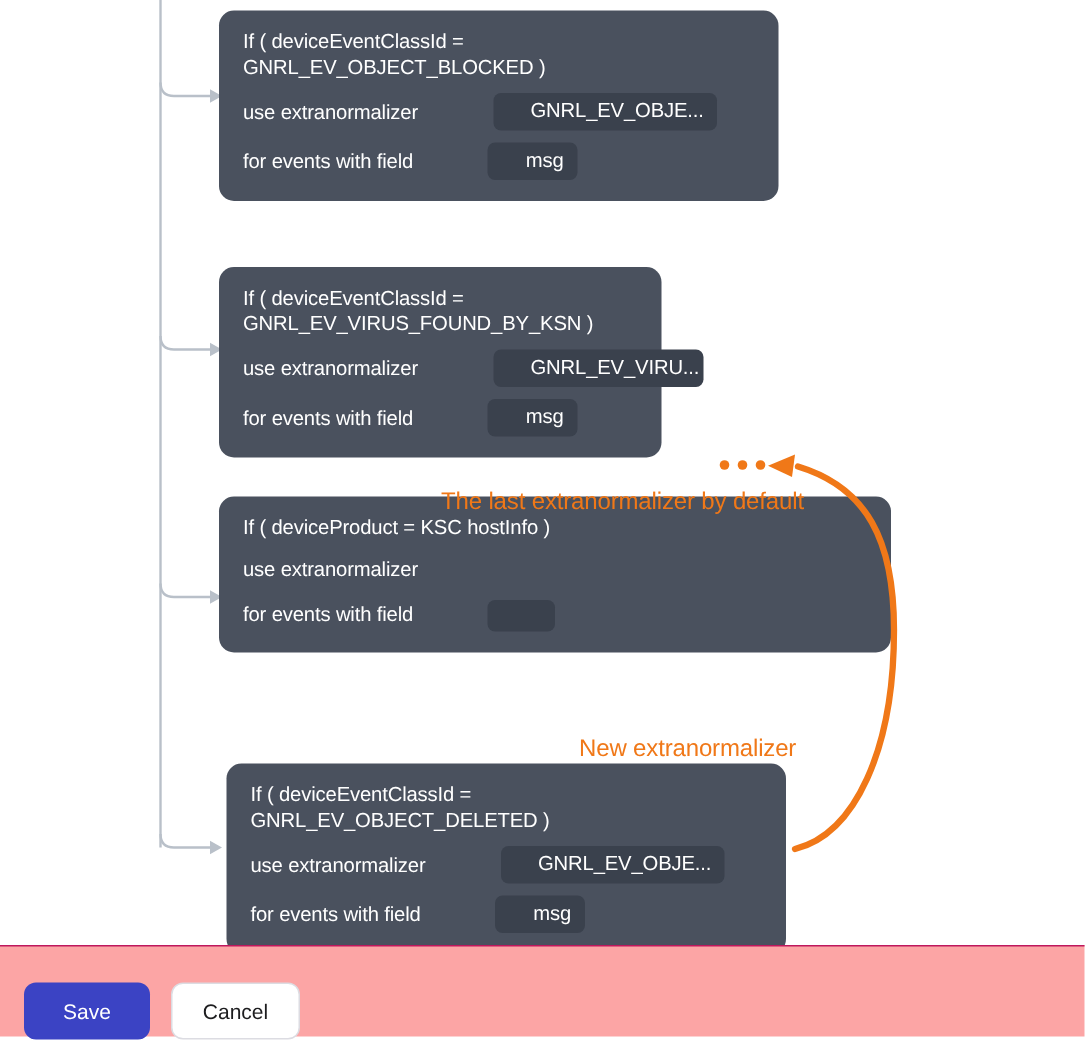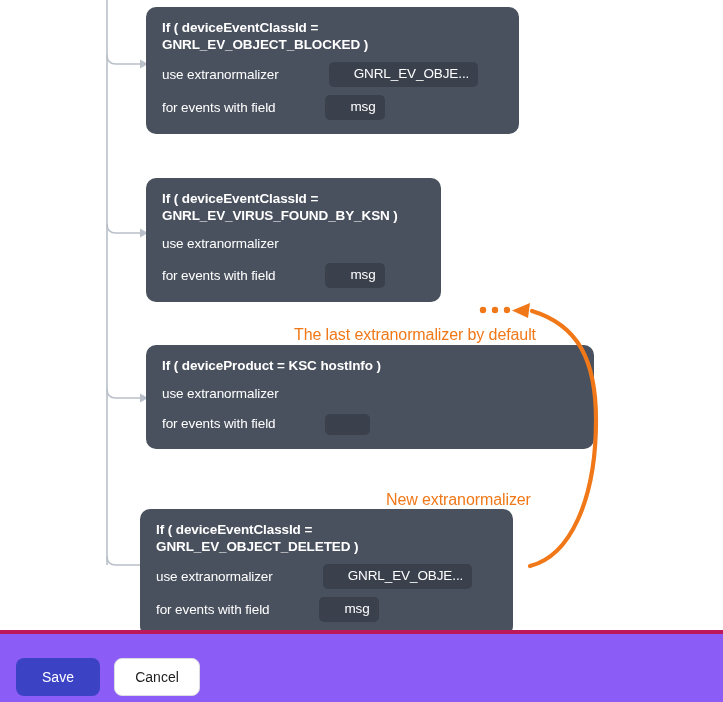--- a/index.html
+++ b/index.html
@@ -39,21 +39,21 @@
     box-sizing: border-box;
     background: #4a515e;
     border-radius: 10px;
     padding: 12px 16px 14px 16px;
     color: #ffffff;
   }
 
   .card-title {
     font-size: 13.5px;
     line-height: 17px;
-    font-weight: 700;
+    font-weight: 400;
     color: #ffffff;
     letter-spacing: -0.1px;
     white-space: pre-line;
     margin: 0 0 9px 0;
   }
 
   .card-row {
     display: flex;
     align-items: center;
     margin-top: 8px;
@@ -94,23 +94,23 @@
     white-space: nowrap;
     letter-spacing: -0.1px;
   }
 
   
   #footer-bar {
     position: absolute;
     left: 0;
     top: 630px;
     width: 723px;
-    height: 72px;
-    background: #8b5cf6;
-    border-top: 4px solid #be185d;
+    height: 61px;
+    background: #fca5a5;
+    border-top: 1px solid #be185d;
     box-sizing: border-box;
   }
 
   .btn {
     position: absolute;
     box-sizing: border-box;
     border-radius: 8px;
     font-size: 14px;
     font-family: "Liberation Sans", sans-serif;
     display: flex;
@@ -172,39 +172,40 @@
       <span class="row-label">for events with field</span>
       <span class="row-pill">msg</span>
     </div>
   </div>
 
   <div class="rule-card" id="card-2" style="left:146px; top:178px; width:295px;">
     <div class="card-title">If ( deviceEventClassId =
 GNRL_EV_VIRUS_FOUND_BY_KSN )</div>
     <div class="card-row">
       <span class="row-label">use extranormalizer</span>
+      <span class="row-pill wide">GNRL_EV_VIRU...</span>
     </div>
     <div class="card-row">
       <span class="row-label">for events with field</span>
       <span class="row-pill">msg</span>
     </div>
   </div>
 
-  <div class="rule-card" id="card-3" style="left:146px; top:345px; width:448px;">
+  <div class="rule-card" id="card-3" style="left:146px; top:331px; width:448px;">
     <div class="card-title">If ( deviceProduct = KSC hostInfo )</div>
     <div class="card-row">
       <span class="row-label">use extranormalizer</span>
     </div>
     <div class="card-row">
       <span class="row-label">for events with field</span>
       <span class="row-pill empty"></span>
     </div>
   </div>
 
-  <div class="rule-card" id="card-4" style="left:140px; top:509px; width:373px;">
+  <div class="rule-card" id="card-4" style="left:151px; top:509px; width:373px;">
     <div class="card-title">If ( deviceEventClassId = GNRL_EV_OBJECT_DELETED )</div>
     <div class="card-row">
       <span class="row-label">use extranormalizer</span>
       <span class="row-pill wide">GNRL_EV_OBJE...</span>
     </div>
     <div class="card-row">
       <span class="row-label">for events with field</span>
       <span class="row-pill">msg</span>
     </div>
   </div>

